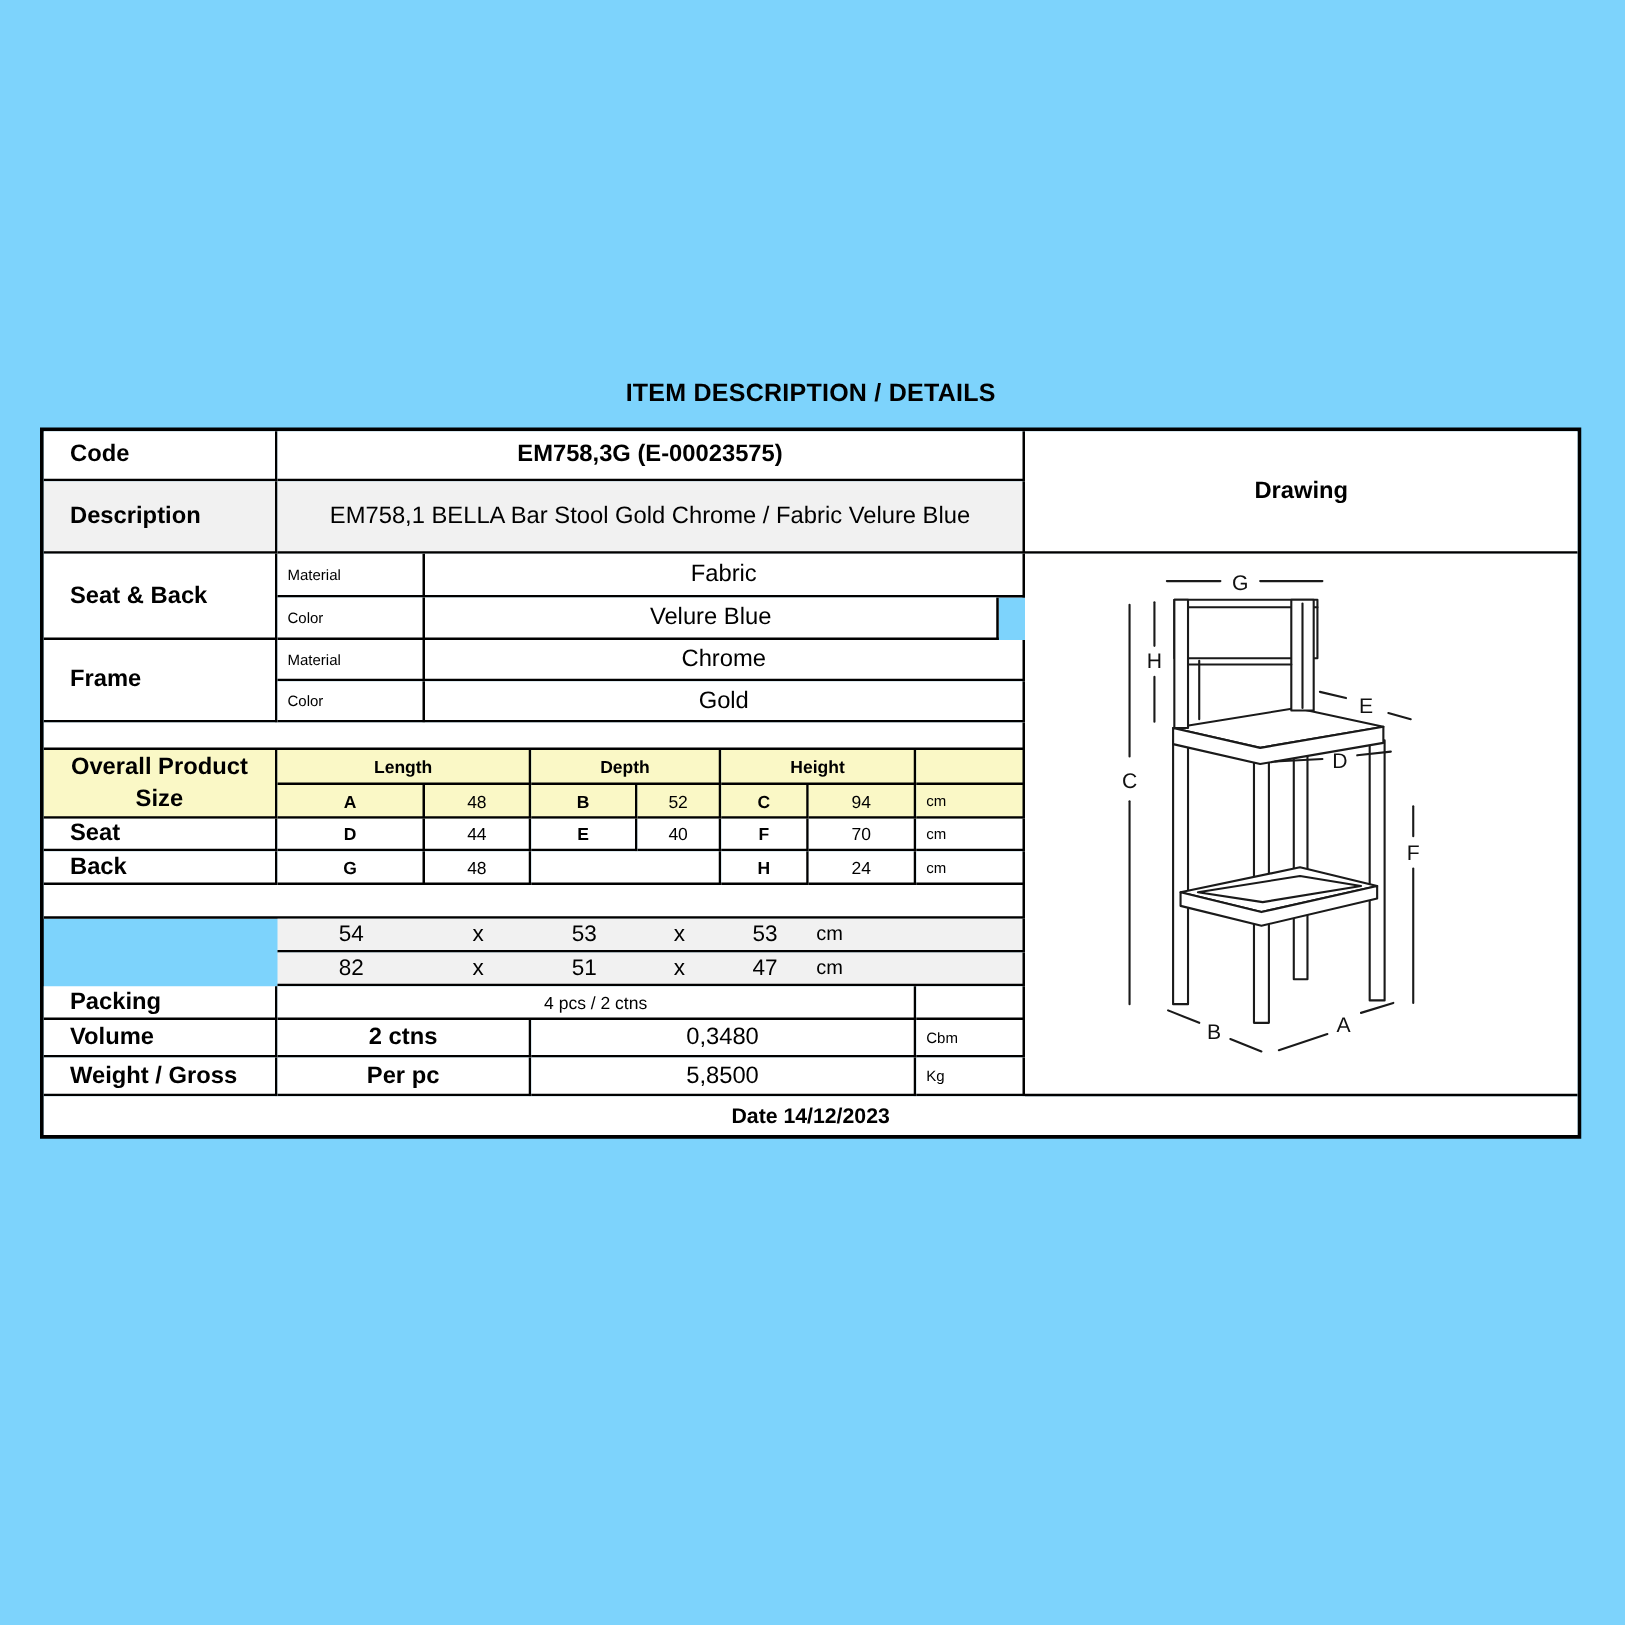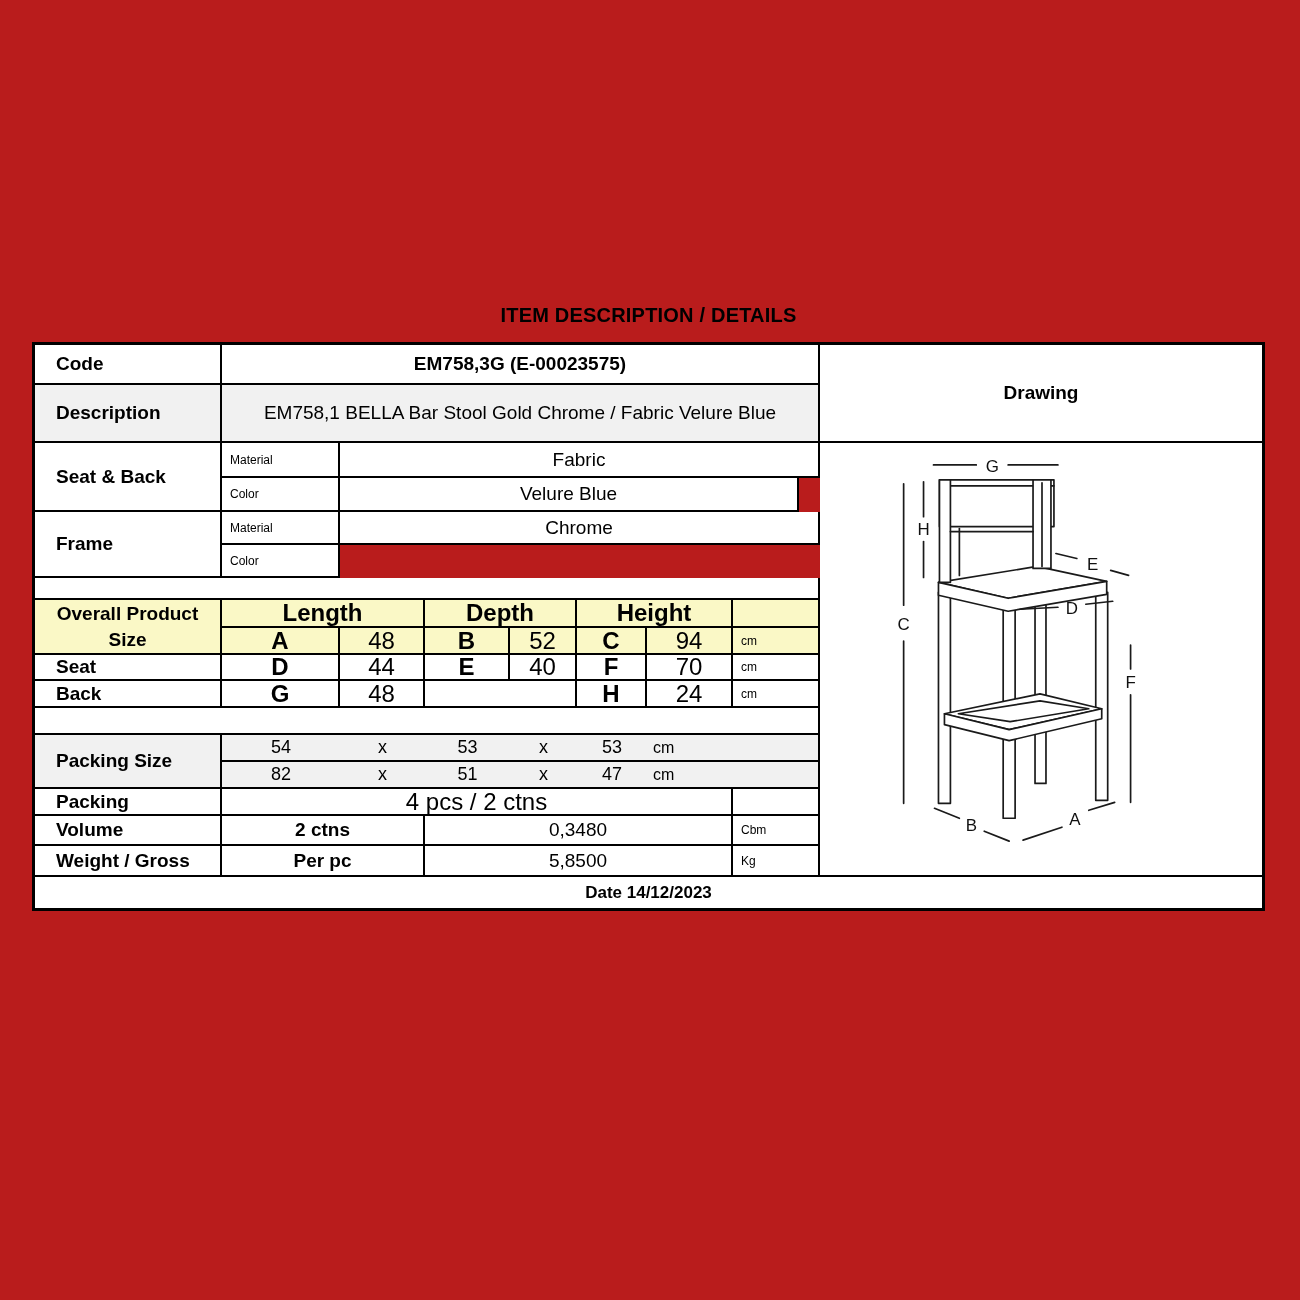--- a/index.html
+++ b/index.html
@@ -1,26 +1,26 @@
 <!DOCTYPE html>
 <html style="--c-yellow: #FAF8C6; --c-gray: #F1F1F1;"><head>
 <meta charset="utf-8">
 <style>
   html,body{margin:0;padding:0;background:#fff;}
   body{width:1300px;height:1300px;font-family:"Liberation Sans","DejaVu Sans",sans-serif;color:#000;}
-  .page{position:relative;width:1300px;height:1300px;background:#b91c1c;overflow:hidden;}
+  .page{position:relative;width:1300px;height:1300px;background:#7dd3fc;overflow:hidden;}
   .title{position:absolute;left:35px;top:304px;width:1227px;text-align:center;
          font-size:20px;font-weight:700;letter-spacing:.2px;}
   .sheet{position:absolute;left:32px;top:342px;width:1233px;height:569px;
          border:3px solid #000;box-sizing:border-box;}
   .c{position:absolute;box-sizing:border-box;display:flex;align-items:center;justify-content:center;
      border-right:2px solid #000;border-bottom:2px solid #000;font-size:19px;white-space:nowrap;overflow:hidden;background:#fff;}
   .lbl{justify-content:flex-start;padding-left:21px;font-weight:700;}
   .b{font-weight:700;}
-  .f18{font-size:24px;}
+  .f18{font-size:14px;}
   .sm{font-size:12px;}
   .smb{font-size:19px;font-weight:700;}
   .left{justify-content:flex-start;padding-left:8px;}
   .nr{border-right:none;}
   .nb{border-bottom:none;}
   .yellow{background:var(--c-yellow,#FAF8C6);}
   .gray{background:var(--c-gray,#F1F1F1);}
   .stack{flex-direction:column;line-height:26px;}
   .ps{position:absolute;top:0;height:100%;display:flex;align-items:center;justify-content:center;font-size:18px;}
   .ps.u{justify-content:flex-start;padding-left:6px;font-size:16px;box-sizing:border-box;}
@@ -44,20 +44,21 @@
     <div class="c lbl" style="left:0;top:98px;width:187px;height:69px">Seat &amp; Back</div>
     <div class="c sm left" style="left:187px;top:98px;width:118px;height:35px">Material</div>
     <div class="c" style="left:305px;top:98px;width:480px;height:35px">Fabric</div>
     <div class="c sm left" style="left:187px;top:133px;width:118px;height:34px">Color</div>
     <div class="c" style="left:305px;top:133px;width:459px;height:34px">Velure Blue</div>
 
     <div class="c lbl" style="left:0;top:167px;width:187px;height:66px">Frame</div>
     <div class="c sm left" style="left:187px;top:167px;width:118px;height:33px">Material</div>
     <div class="c" style="left:305px;top:167px;width:480px;height:33px">Chrome</div>
     <div class="c sm left" style="left:187px;top:200px;width:118px;height:33px">Color</div>
+    <div class="c" style="left:305px;top:200px;width:480px;height:33px">Gold</div>
 
     <div class="c" style="left:0;top:233px;width:785px;height:22px"></div>
 
     <div class="c b yellow stack" style="left:0;top:255px;width:187px;height:55px">
       <span>Overall Product</span>
       <span>Size</span>
     </div>
     <div class="c b yellow f18" style="left:187px;top:255px;width:203px;height:28px">Length</div>
     <div class="c b yellow f18" style="left:390px;top:255px;width:152px;height:28px">Depth</div>
     <div class="c b yellow f18" style="left:542px;top:255px;width:156px;height:28px">Height</div>
@@ -83,21 +84,20 @@
     <div class="c lbl" style="left:0;top:336px;width:187px;height:27px">Back</div>
     <div class="c b f18" style="left:187px;top:336px;width:118px;height:27px">G</div>
     <div class="c f18" style="left:305px;top:336px;width:85px;height:27px">48</div>
     <div class="c" style="left:390px;top:336px;width:152px;height:27px"></div>
     <div class="c b f18" style="left:542px;top:336px;width:70px;height:27px">H</div>
     <div class="c f18" style="left:612px;top:336px;width:86px;height:27px">24</div>
     <div class="c sm left" style="left:698px;top:336px;width:87px;height:27px">cm</div>
 
     <div class="c" style="left:0;top:363px;width:785px;height:27px"></div>
 
-    <div class="c lbl gray" style="left:0;top:390px;width:187px;height:54px">Packing Size</div>
     <div class="c gray" style="left:187px;top:390px;width:598px;height:27px">
       <span class="ps" style="left:0;width:118px">54</span>
       <span class="ps" style="left:118px;width:85px">x</span>
       <span class="ps" style="left:203px;width:85px">53</span>
       <span class="ps" style="left:288px;width:67px">x</span>
       <span class="ps" style="left:355px;width:70px">53</span>
       <span class="ps u" style="left:425px;width:86px">cm</span>
     </div>
     <div class="c gray" style="left:187px;top:417px;width:598px;height:27px">
       <span class="ps" style="left:0;width:118px">82</span>

